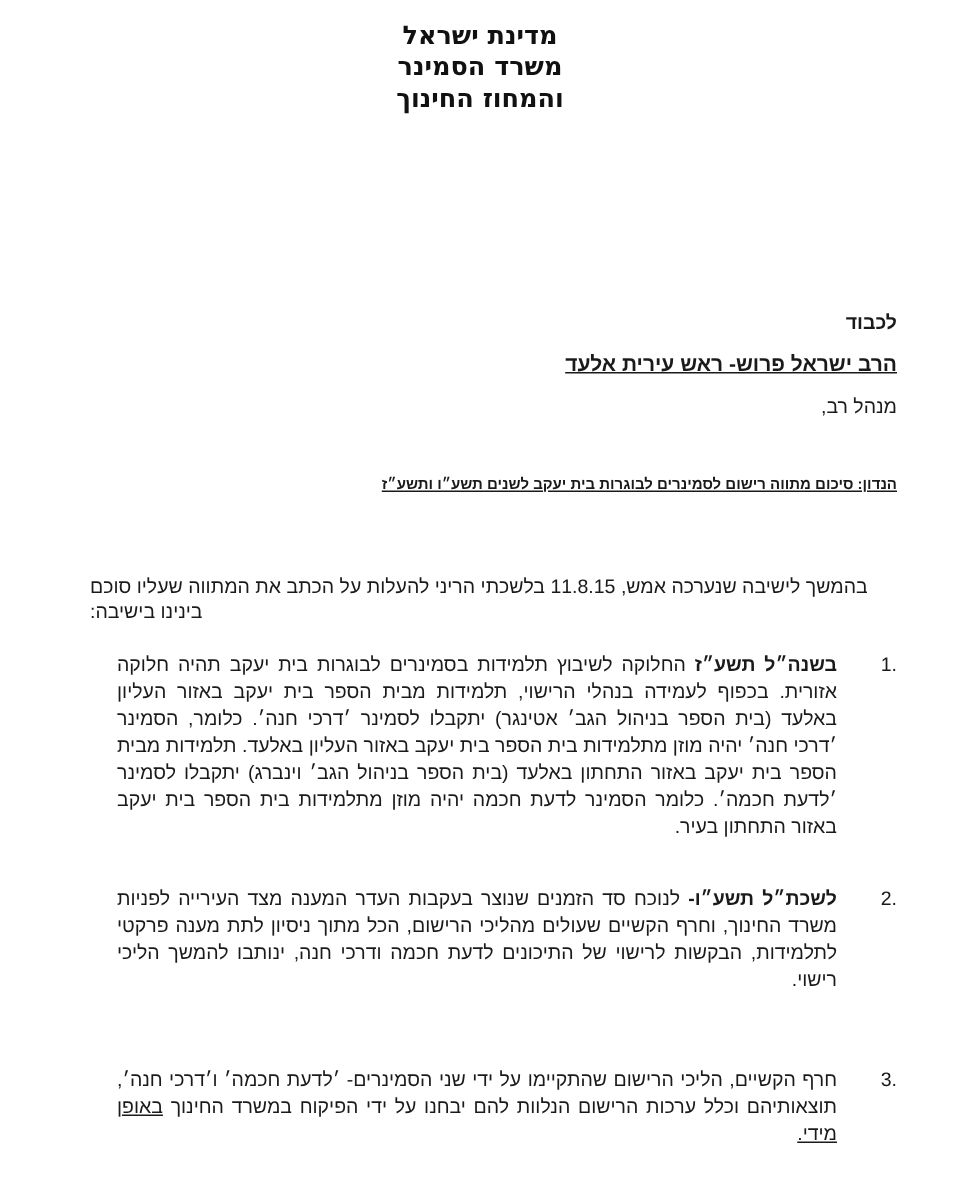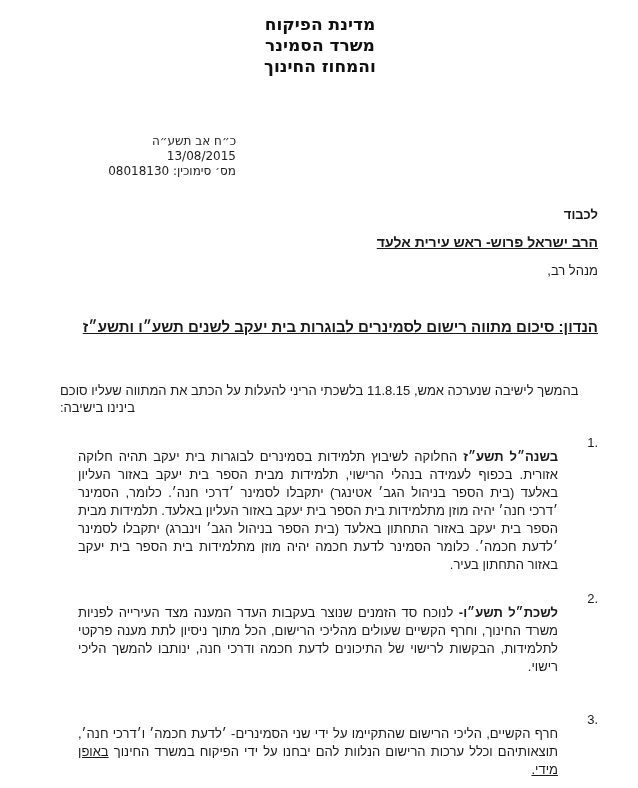--- a/index.html
+++ b/index.html
@@ -29,61 +29,56 @@
     position: absolute; top: 234px; right: 40px;
     font-weight: bold; font-size: 14px; text-decoration: underline;
     font-family: "Liberation Sans", sans-serif; white-space: nowrap;
   }
   .greeting {
     position: absolute; top: 263px; right: 40px;
     font-size: 13px; font-family: "Liberation Sans", sans-serif;
   }
   .subject {
     position: absolute; top: 318px; right: 40px; width: 560px;
-    font-weight: bold; font-size: 15px; text-decoration: underline;
+    font-weight: bold; font-size: 10px; text-decoration: underline;
     font-family: "Liberation Sans", sans-serif; white-space: nowrap; text-align: right;
   }
   .intro {
     position: absolute; top: 382px; right: 48px; width: 530px;
     font-size: 13px; line-height: 17px; text-align: left;
     font-family: "Liberation Sans", sans-serif;
   }
   .item {
     position: absolute; right: 40px; width: 560px;
     font-size: 13px; line-height: 18px;
     font-family: "Liberation Sans", sans-serif;
   }
   .item .num {
     position: absolute; right: 0; top: 0; width: 22px; text-align: right; direction: ltr;
   }
   .item .body {
-    margin-right: 40px; width: 480px; text-align: justify; text-align-last: right; margin-top: 14px;
+    margin-right: 40px; width: 480px; text-align: justify; text-align-last: right;
   }
   .item .body b { font-weight: bold; }
   .item1 { top: 434px; }
   .item2 { top: 590px; }
   .item3 { top: 711px; }
   .u { text-decoration: underline; }
 </style>
 </head>
 <body>
 
 <div class="page">
 
   <div class="letterhead">
-    <div>מדינת הפיקוח</div>
+    <div>מדינת ישראל</div>
     <div>משרד הסמינר</div>
     <div>והמחוז החינוך</div>
   </div>
 
-  <div class="meta">
-    <div>כ״ח אב תשע״ה</div>
-    <div class="ltr">13/08/2015</div>
-    <div>מס׳ סימוכין: 08018130</div>
-  </div>
 
   <div class="to-label">לכבוד</div>
   <div class="recipient">הרב ישראל פרוש- ראש עירית אלעד</div>
   <div class="greeting">מנהל רב,</div>
 
   <div class="subject">הנדון: סיכום מתווה רישום לסמינרים לבוגרות בית יעקב לשנים תשע״ו ותשע״ז</div>
 
   <div class="intro">בהמשך לישיבה שנערכה אמש, 11.8.15 בלשכתי הריני להעלות על הכתב את המתווה שעליו סוכם בינינו בישיבה:</div>
 
   <div class="item item1">

